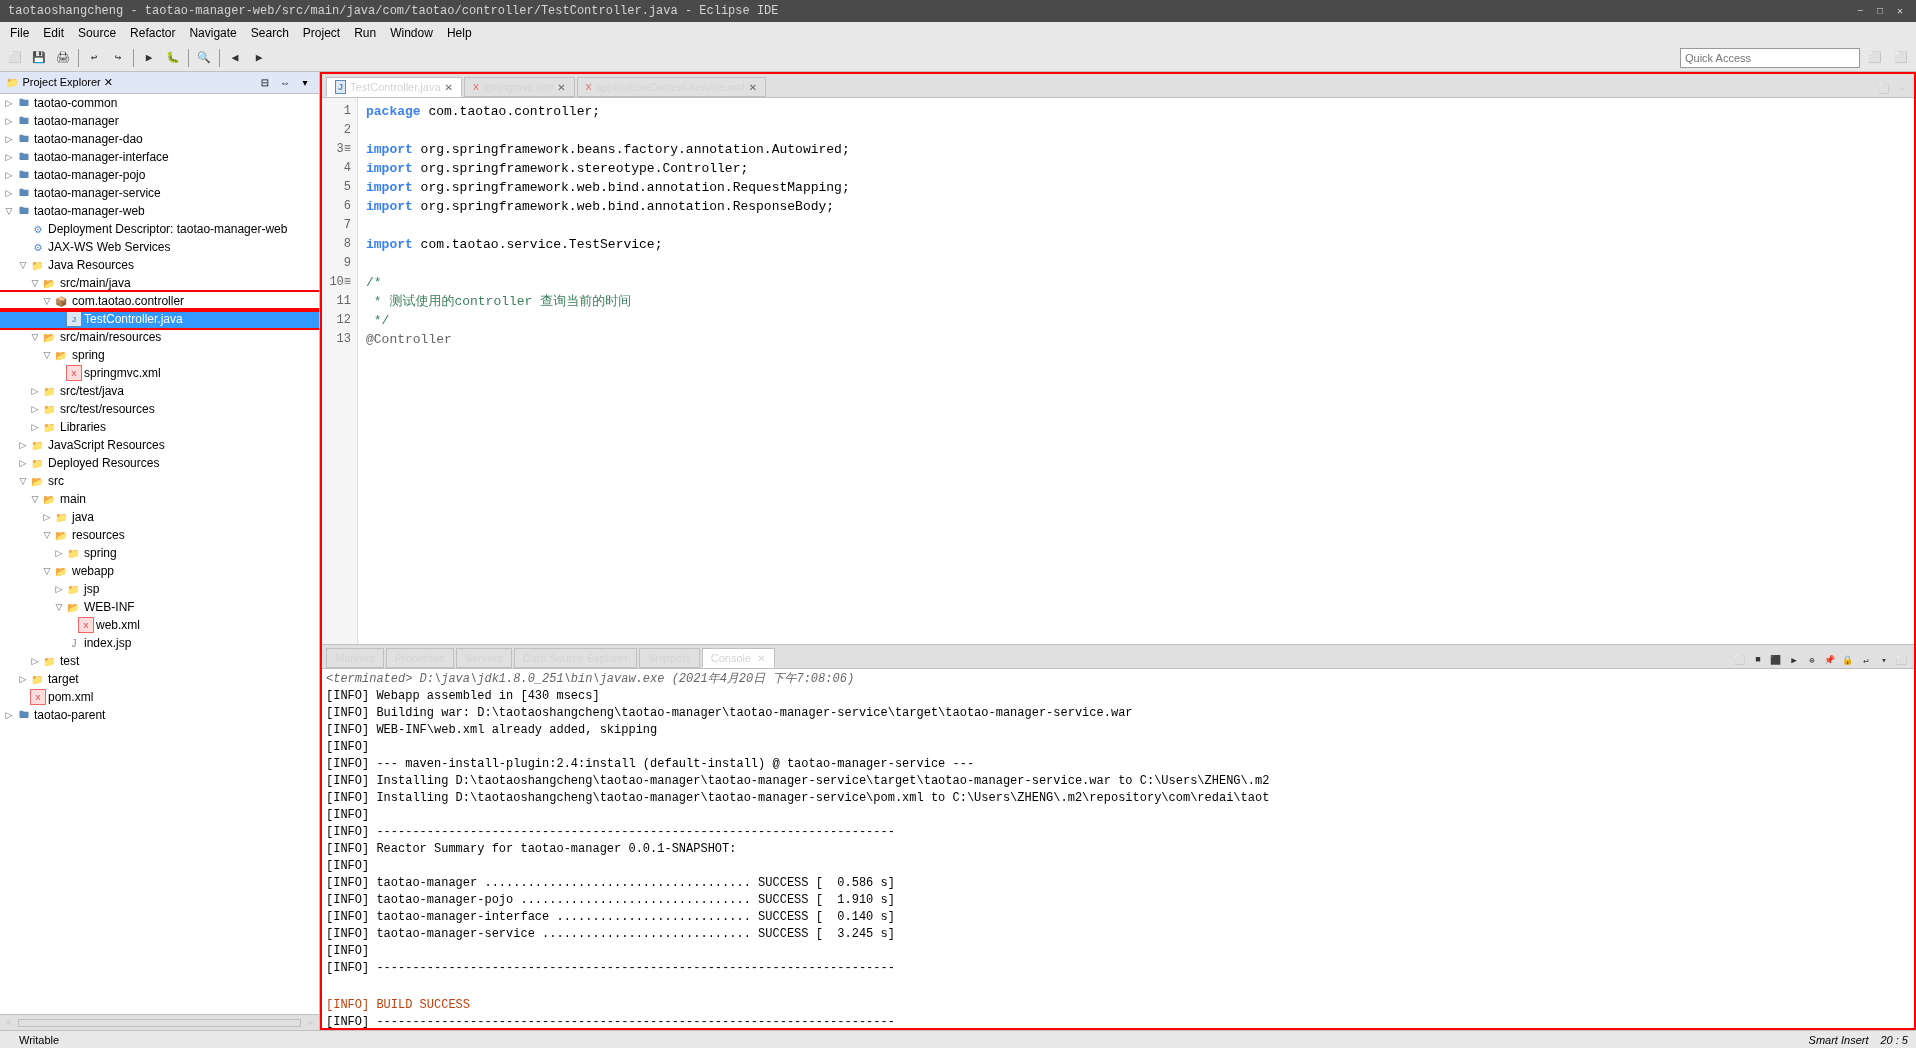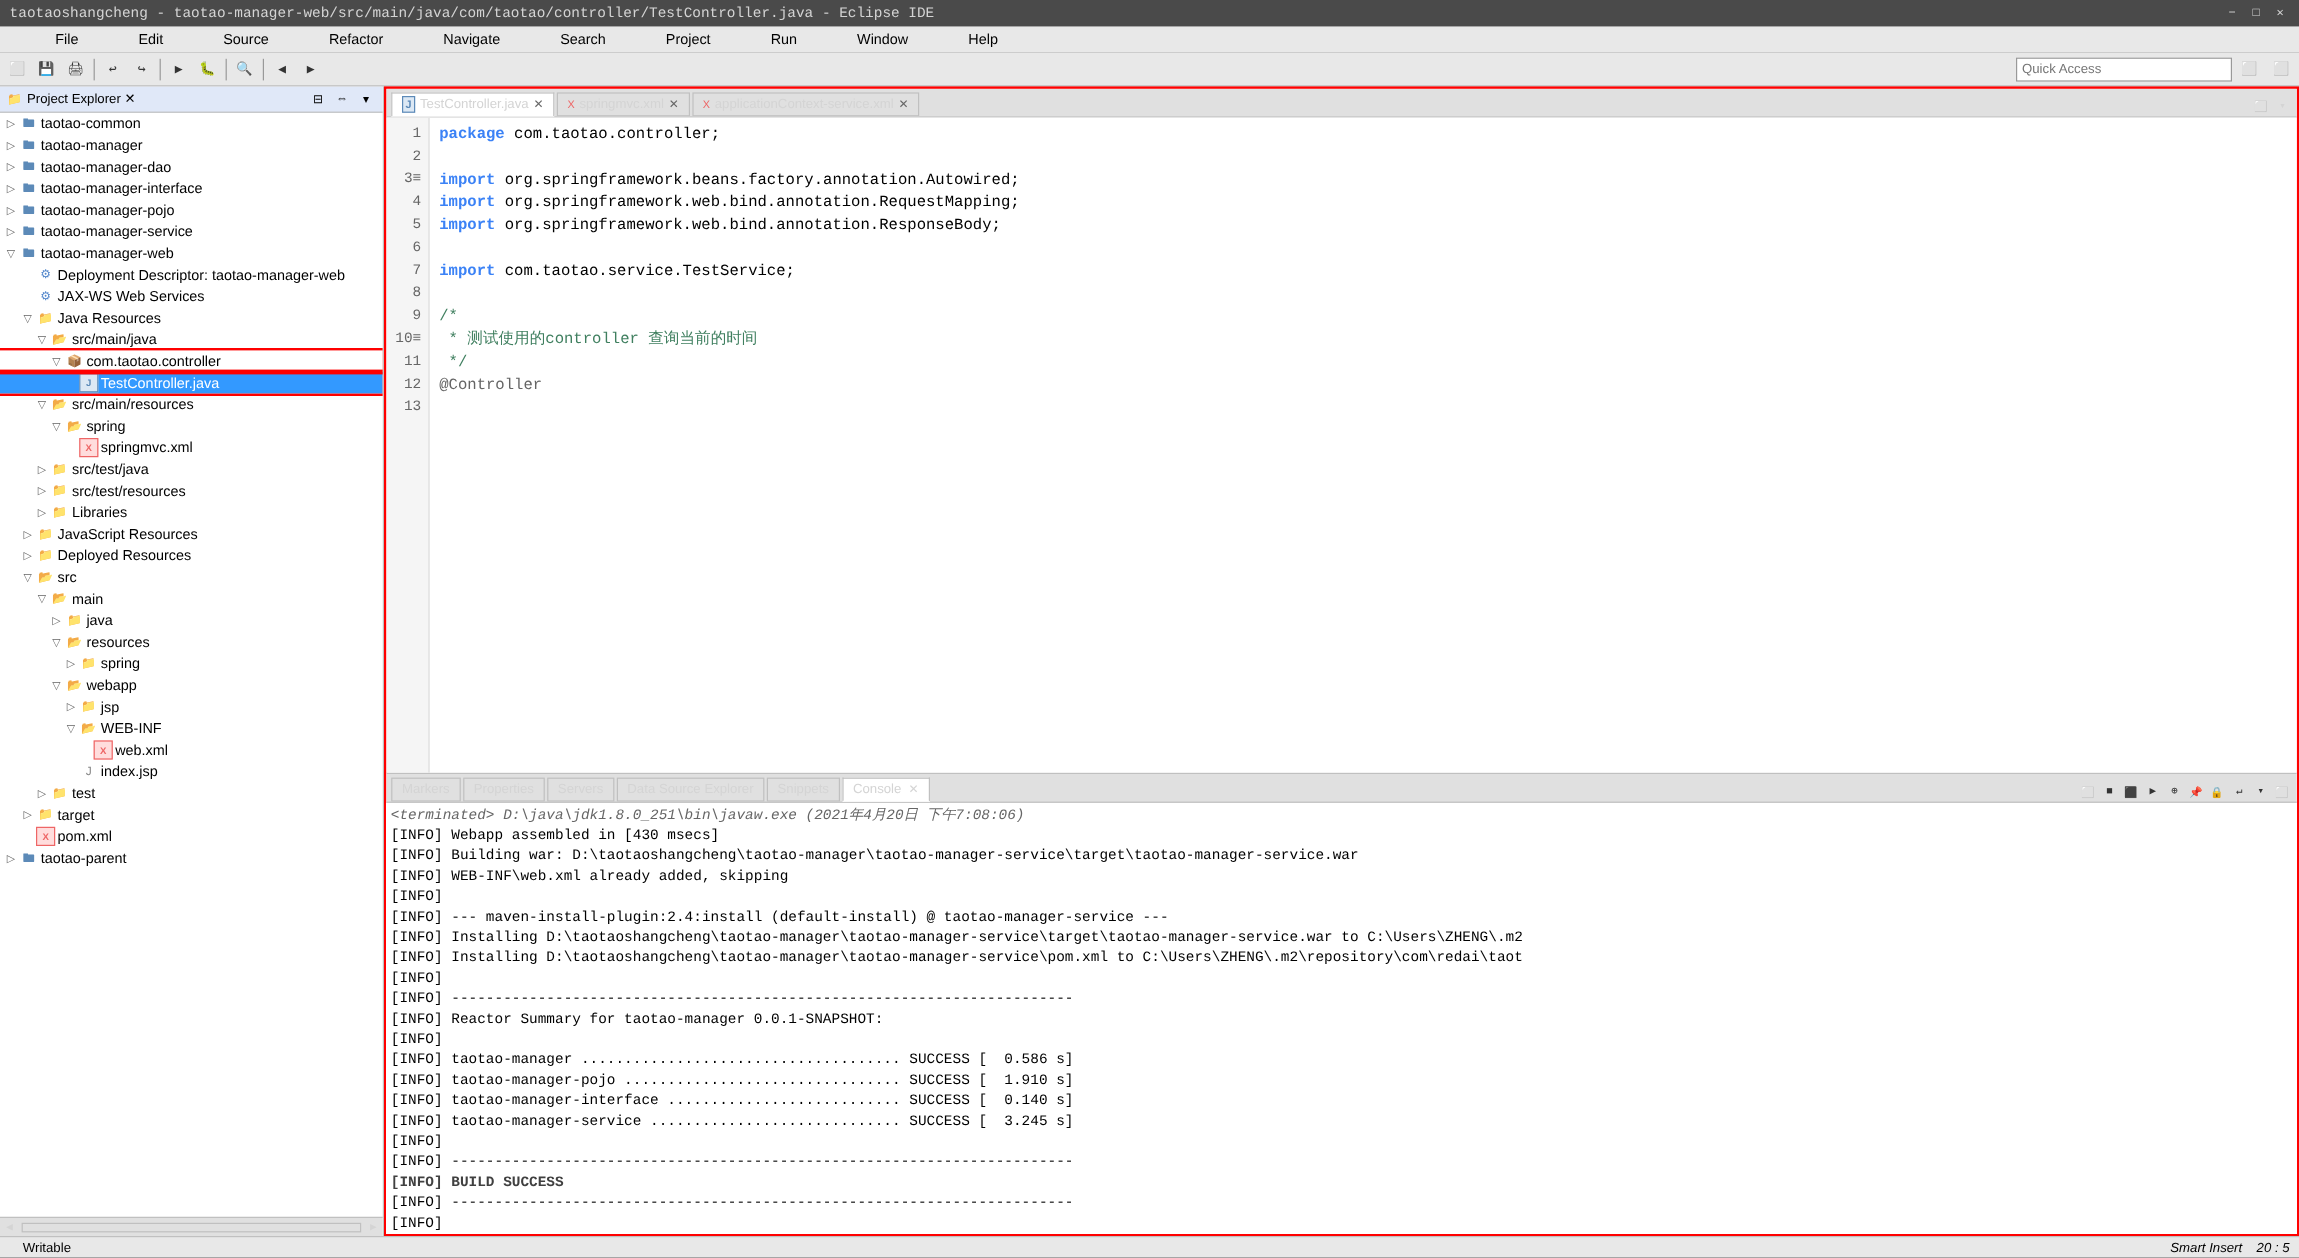--- a/index.html
+++ b/index.html
@@ -24,21 +24,21 @@
       background: #e8e8e8;
       height: 22px;
       display: flex;
       align-items: center;
       padding: 0 4px;
       gap: 2px;
       color: #000;
       font-family: Arial, sans-serif;
       font-size: 12px;
     }
-    .menu-item { padding: 2px 6px; cursor: pointer; margin-left: 36px; }
+    .menu-item { padding: 2px 6px; cursor: pointer; }
 
     
     #toolbar {
       background: #e8e8e8;
       height: 28px;
       display: flex;
       align-items: center;
       padding: 0 4px;
       gap: 2px;
       border-bottom: 1px solid #c0c0c0;
@@ -232,21 +232,21 @@
       background: #fff;
       font-family: 'Courier New', monospace;
       font-size: 12px;
       color: #000;
       padding: 2px 4px;
       line-height: 17px;
     }
     .console-line { white-space: pre; display: block; }
     .console-terminated { color: #666; font-style: italic; }
     .console-info { color: #000; }
-    .console-success { color: #404040; font-weight: bold; }
+    .console-success { color: #c2410c; font-weight: normal; margin-top: 20px; }
 
     
     #status-bar {
       height: 18px;
       background: #e8e8e8;
       border-top: 1px solid #c0c0c0;
       display: flex;
       align-items: center;
       padding: 0 8px;
       font-family: Arial; font-size: 11px;
@@ -587,20 +587,21 @@
           <div>9</div>
           <div>10≡</div>
           <div>11</div>
           <div>12</div>
           <div>13</div>
         </div>
         <div class="code-lines">
           <span class="code-line"><span class="kw">package</span> com.taotao.controller;</span>
           <span class="code-line">&nbsp;</span>
           <span class="code-line"><span class="kw">import</span> org.springframework.beans.factory.annotation.Autowired;</span>
+          <span class="code-line"><span class="kw">import</span> org.springframework.stereotype.Controller;</span>
           <span class="code-line"><span class="kw">import</span> org.springframework.web.bind.annotation.RequestMapping;</span>
           <span class="code-line"><span class="kw">import</span> org.springframework.web.bind.annotation.ResponseBody;</span>
           <span class="code-line">&nbsp;</span>
           <span class="code-line"><span class="kw">import</span> com.taotao.service.TestService;</span>
           <span class="code-line">&nbsp;</span>
           <span class="code-line"><span class="comment">/*</span></span>
           <span class="code-line"><span class="comment"> * 测试使用的controller 查询当前的时间</span></span>
           <span class="code-line"><span class="comment"> */</span></span>
           <span class="code-line"><span class="annotation">@Controller</span></span>
         </div>

